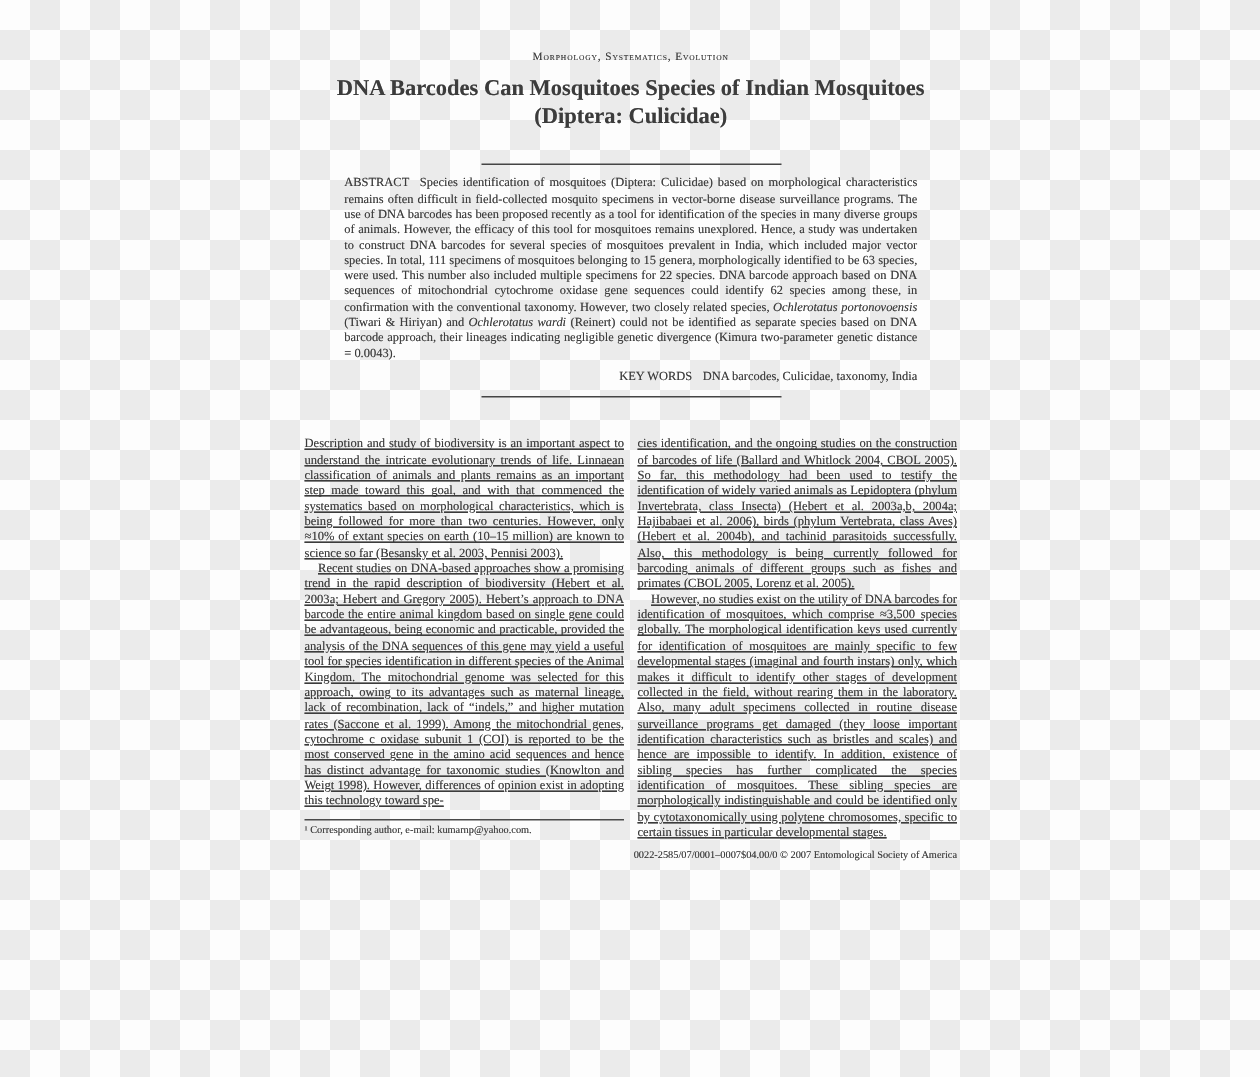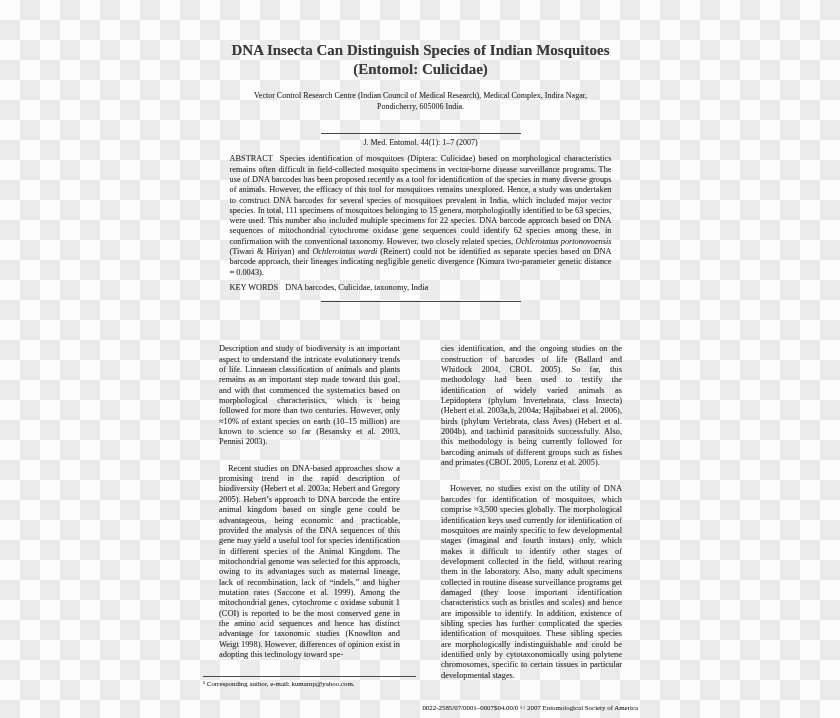--- a/index.html
+++ b/index.html
@@ -72,35 +72,36 @@
     text-align: justify;
   }
   .abstract .label, .keywords .label {
     font-weight: normal;
     margin-right: 7px;
   }
   .keywords {
     width: 382px;
     margin: 5px auto 0 auto;
     font-size: 8.3px;
-    text-align: left;
+    text-align: right;
   }
   .rule-bottom { margin-top: 9px; }
   .columns {
     display: flex;
     gap: 9px;
     margin-top: 26px;
     text-align: left;
   }
   .col { width: 213px; }
   .col p {
-    margin: 16px;
+    margin: 0;
     font-size: 8.4px;
     line-height: 10.35px;
     text-align: justify;
+    text-decoration: underline;
   }
   .col p.indent { text-indent: 9px; }
   .footnote { margin-top: 6px; }
   .footnote-rule {
     height: 1px;
     background: #4a4a4a;
     width: 100%;
   }
   .footnote-text {
     font-size: 6.9px;
@@ -111,29 +112,28 @@
     font-size: 6.9px;
     text-align: right;
     margin-top: 7px;
   }
 </style>
 </head>
 <body>
 
 <div class="doc">
 
+  <div class="running-head">Morphology, Systematics, Evolution</div>
 
-  <h1 class="title"><span>DNA Insecta Can Distinguish Species of Indian Mosquitoes</span><br><span>(Entomol: Culicidae)</span></h1>
+  <h1 class="title"><span>DNA Barcodes Can Mosquitoes Species of Indian Mosquitoes</span><br><span>(Diptera: Culicidae)</span></h1>
 
 
-  <div class="affiliation">Vector Control Research Centre (Indian Council of Medical Research), Medical Complex, Indira Nagar, Pondicherry, 605006 India.</div>
 
   <div class="rule rule-top"></div>
 
-  <div class="citation">J. Med. Entomol. 44(1): 1–7 (2007)</div>
 
   <p class="abstract"><span class="label">ABSTRACT</span><span>Species identification of mosquitoes (Diptera: Culicidae) based on morphological characteristics remains often difficult in field-collected mosquito specimens in vector-borne disease surveillance programs. The use of DNA barcodes has been proposed recently as a tool for identification of the species in many diverse groups of animals. However, the efficacy of this tool for mosquitoes remains unexplored. Hence, a study was undertaken to construct DNA barcodes for several species of mosquitoes prevalent in India, which included major vector species. In total, 111 specimens of mosquitoes belonging to 15 genera, morphologically identified to be 63 species, were used. This number also included multiple specimens for 22 species. DNA barcode approach based on DNA sequences of mitochondrial cytochrome oxidase gene sequences could identify 62 species among these, in confirmation with the conventional taxonomy. However, two closely related species, </span><i>Ochlerotatus portonovoensis</i><span> (Tiwari &amp; Hiriyan) and </span><i>Ochlerotatus wardi</i><span> (Reinert) could not be identified as separate species based on DNA barcode approach, their lineages indicating negligible genetic divergence (Kimura two-parameter genetic distance = 0.0043).</span></p>
 
   <p class="keywords"><span class="label">KEY WORDS</span><span>DNA barcodes, Culicidae, taxonomy, India</span></p>
 
   <div class="rule rule-bottom"></div>
 
   <div class="columns">
     <div class="col">
       <p>Description and study of biodiversity is an important aspect to understand the intricate evolutionary trends of life. Linnaean classification of animals and plants remains as an important step made toward this goal, and with that commenced the systematics based on morphological characteristics, which is being followed for more than two centuries. However, only ≈10% of extant species on earth (10–15 million) are known to science so far (Besansky et al. 2003, Pennisi 2003).</p>

